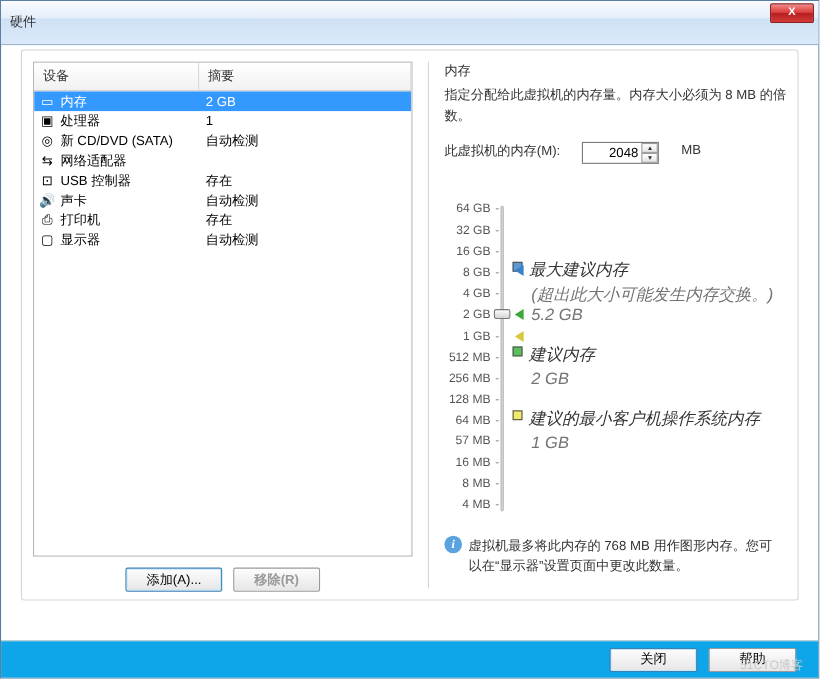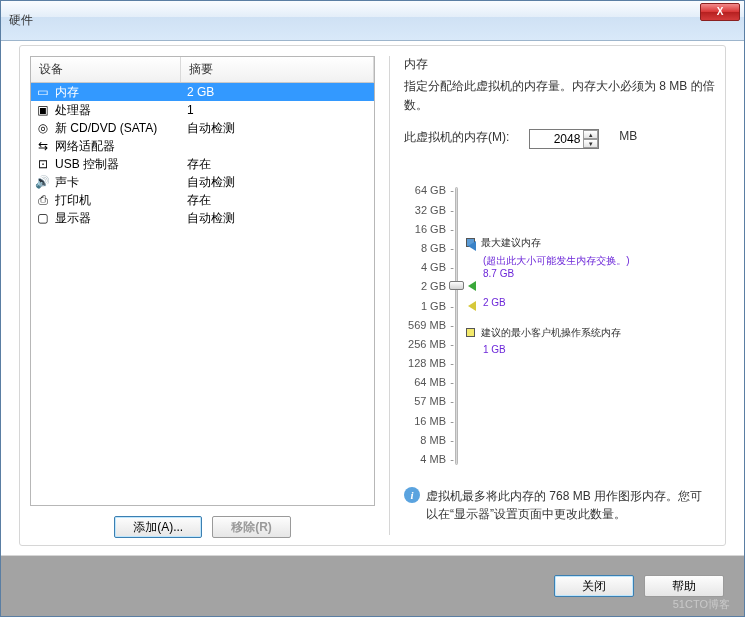--- a/index.html
+++ b/index.html
@@ -37,30 +37,30 @@
   .ticks { width:42px; text-align:right; font-size:11px; color:#555; }
   .ticks div { height:19.2px; line-height:19.2px; position:relative; white-space:nowrap; }
   .ticks div::after { content:"-"; position:absolute; right:-8px; color:#888; }
   .slider-col { width:20px; position:relative; height:290px; }
   .slider-track { position:absolute; left:9px; top:6px; bottom:6px; width:3px; background:#d9d9d9; border:1px solid #b7b7b7; border-radius:2px; }
   .slider-thumb { position:absolute; left:3px; width:15px; height:9px; background:linear-gradient(to bottom,#fdfdfd,#d4d4d4); border:1px solid #7a7a7a; border-radius:2px; cursor:pointer; }
   .marker { position:absolute; width:0; height:0; border-top:5px solid transparent; border-bottom:5px solid transparent; }
   .marker.blue { border-right:8px solid #3a82c7; }
   .marker.green { border-right:8px solid #3aa83a; }
   .marker.yellow { border-right:8px solid #d6c83a; }
-  .legend { flex:1; font-size:10px; }
+  .legend { flex:1; font-size:15px;font-style:italic; }
   .legend-item { display:flex; align-items:flex-start; gap:6px; margin-bottom:4px; }
   .sq { width:9px; height:9px; border:1px solid #555; margin-top:2px; flex-shrink:0; }
   .sq.blue { background:#5b9bd5; }
   .sq.green { background:#5bbf5b; }
   .sq.yellow { background:#f3e96b; }
-  .legend .sub { margin-left:17px; color:#6d28d9; }
+  .legend .sub { margin-left:17px; color:#737373; }
   .info-row { position:absolute; bottom:12px; left:14px; right:10px; display:flex; gap:6px; align-items:flex-start; font-size:12px; line-height:1.5; }
   .info-icon { width:16px; height:16px; border-radius:50%; background:#5aa3df; color:#fff; font-size:11px; font-style:italic; font-weight:bold; display:flex; align-items:center; justify-content:center; flex-shrink:0; font-family:Georgia, serif; }
-  .footer { position:absolute; bottom:0; left:0; right:0; height:61px; border-top:1px solid #d6d6d6; background:#a3a3a3; display:flex; align-items:center; justify-content:flex-end; gap:10px; padding:0 20px; }
+  .footer { position:absolute; bottom:0; left:0; right:0; height:34px; border-top:1px solid #d6d6d6; background:#0ea5e9; display:flex; align-items:center; justify-content:flex-end; gap:10px; padding:0 20px; }
   .footer .btn { width:80px; }
   .watermark { position:absolute; right:14px; bottom:4px; font-size:11px; color:#c9c9c9; pointer-events:none;margin-top:40px; }
 </style>
 </head>
 <body>
 
 <div class="window">
   <div class="titlebar">
     <span>硬件</span>
     <div class="close-btn">X</div>
@@ -157,21 +157,21 @@
 
         <div class="scale-area">
           <div class="ticks" id="ticks">
               <div>64 GB</div>
               <div>32 GB</div>
               <div>16 GB</div>
               <div>8 GB</div>
               <div>4 GB</div>
               <div>2 GB</div>
               <div>1 GB</div>
-              <div>569 MB</div>
+              <div>512 MB</div>
               <div>256 MB</div>
               <div>128 MB</div>
               <div>64 MB</div>
               <div>57 MB</div>
               <div>16 MB</div>
               <div>8 MB</div>
               <div>4 MB</div>
             </div>
           <div class="slider-col">
             <div class="slider-track"></div>
@@ -180,22 +180,26 @@
             <div class="marker green" style="left:22px; top:100px"></div>
             <div class="marker yellow" style="left:22px; top:120px"></div>
           </div>
           <div class="legend">
             <div style="height:55px"></div>
             <div class="legend-item">
               <div class="sq blue"></div>
               <div>最大建议内存</div>
             </div>
             <div class="sub">(超出此大小可能发生内存交换。)</div>
-            <div class="sub">8.7 GB</div>
+            <div class="sub">5.2 GB</div>
             <div style="height:18px"></div>
+            <div class="legend-item">
+              <div class="sq green"></div>
+              <div>建议内存</div>
+            </div>
             <div class="sub">2 GB</div>
             <div style="height:18px"></div>
             <div class="legend-item">
               <div class="sq yellow"></div>
               <div>建议的最小客户机操作系统内存</div>
             </div>
             <div class="sub">1 GB</div>
           </div>
         </div>
 

